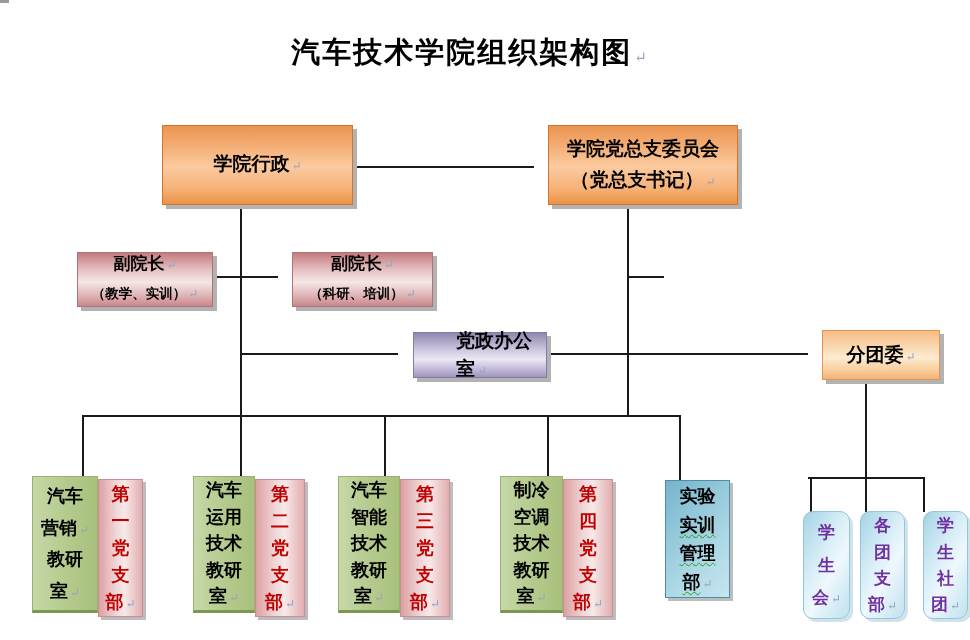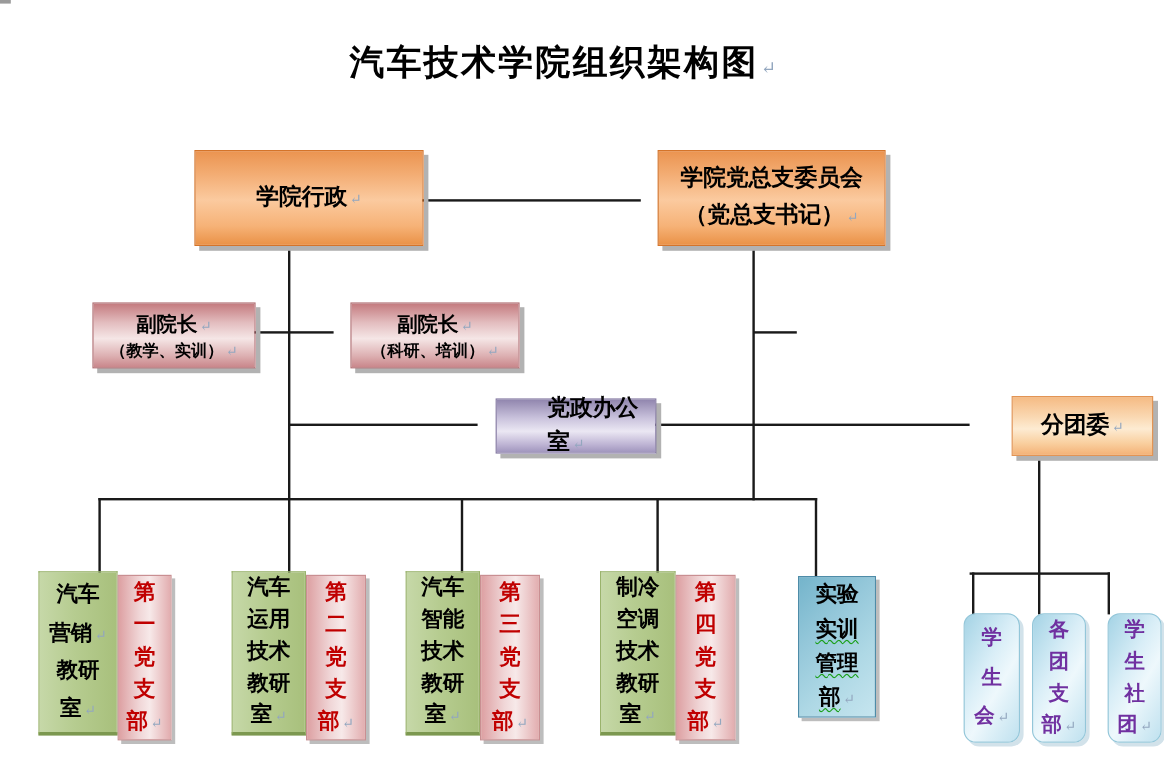--- a/index.html
+++ b/index.html
@@ -31,23 +31,23 @@
   .teal{background:linear-gradient(135deg,#74b4cb 0%,#95c8da 35%,#aed8e5 65%,#c6e5ef 100%);border:1px solid #4e8ca8;}
   .bluestu{background:linear-gradient(120deg,#a4d3e5 0%,#d9eef7 40%,#eef8fc 60%,#bfe1ef 100%);border:1px solid #93c6d9;border-radius:10px;color:#7030a0;}
   
   .b-admin{left:147px;top:125px;width:191px;height:80px;font-size:19px;}
   .b-party{left:533px;top:125px;width:190px;height:80px;font-size:19px;}
   .b-admin .bl,.b-party .bl{line-height:31px;}
   .b-vice1{left:62px;top:252px;width:136px;height:55px;}
   .b-vice2{left:277px;top:252px;width:141px;height:55px;}
   .b-deputy{left:662px;top:250px;width:146px;height:57px;}
   .sub .bl:nth-child(1){font-size:17px;line-height:25px;}
-  .sub .bl:nth-child(2){font-size:13.5px;line-height:16px;}
+  .sub .bl:nth-child(2){font-size:13.5px;line-height:30px;}
   .b-office{left:398px;top:332px;width:134px;height:46px;font-size:19px;padding-left:42px;}
-  .b-league{left:828px;top:330px;width:118px;height:50px;font-size:19px;}
+  .b-league{left:807px;top:330px;width:118px;height:50px;font-size:19px;}
   .b-dept1{left:17px;top:476px;width:66px;height:137px;font-size:18px;}
   .b-branch1{left:83px;top:479px;width:45px;height:138px;font-size:18px;}
   .b-dept2{left:178px;top:476px;width:62px;height:137px;font-size:18px;}
   .b-branch2{left:240px;top:479px;width:50px;height:138px;font-size:18px;}
   .b-dept3{left:323px;top:476px;width:62px;height:137px;font-size:18px;}
   .b-branch3{left:385px;top:479px;width:50px;height:138px;font-size:18px;}
   .b-dept4{left:485px;top:476px;width:63px;height:137px;font-size:18px;}
   .b-branch4{left:548px;top:479px;width:50px;height:138px;font-size:18px;}
   .b-lab{left:650px;top:480px;width:65px;height:118px;font-size:18px;}
   .b-stu1{left:788px;top:511px;width:47px;height:108px;font-size:17px;}

